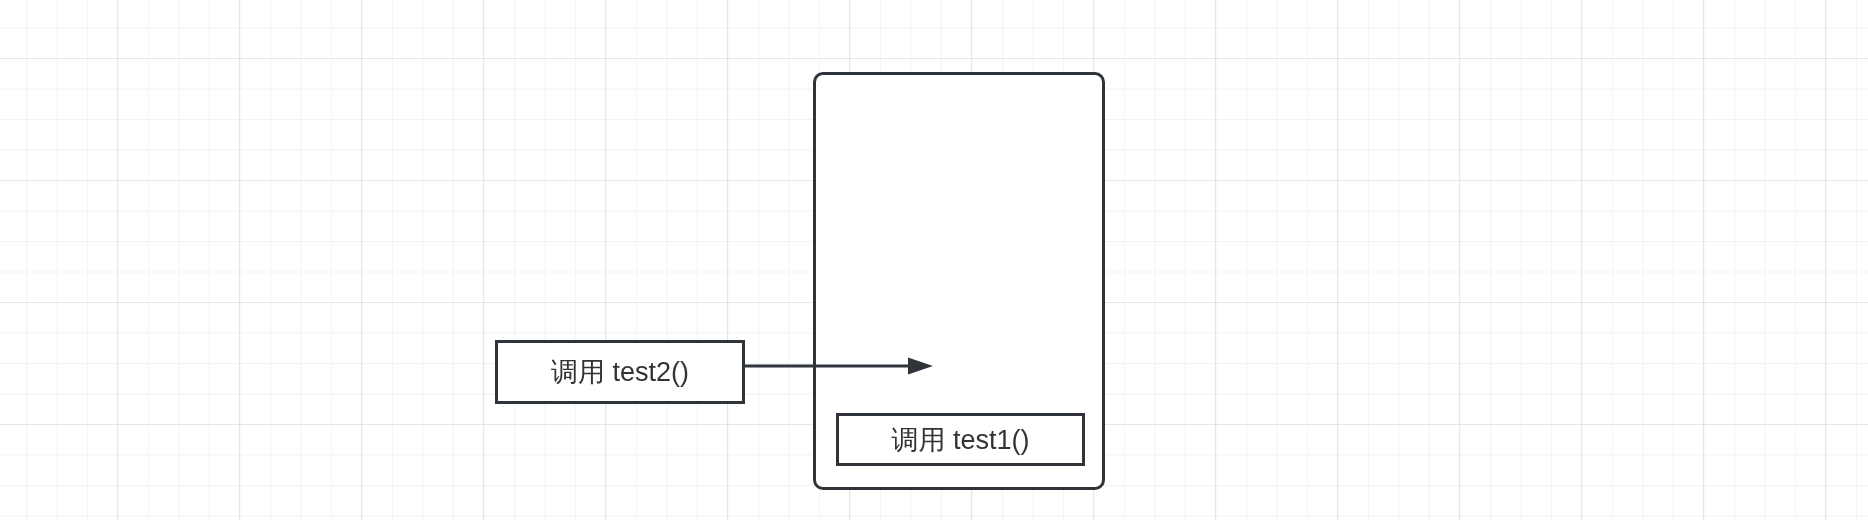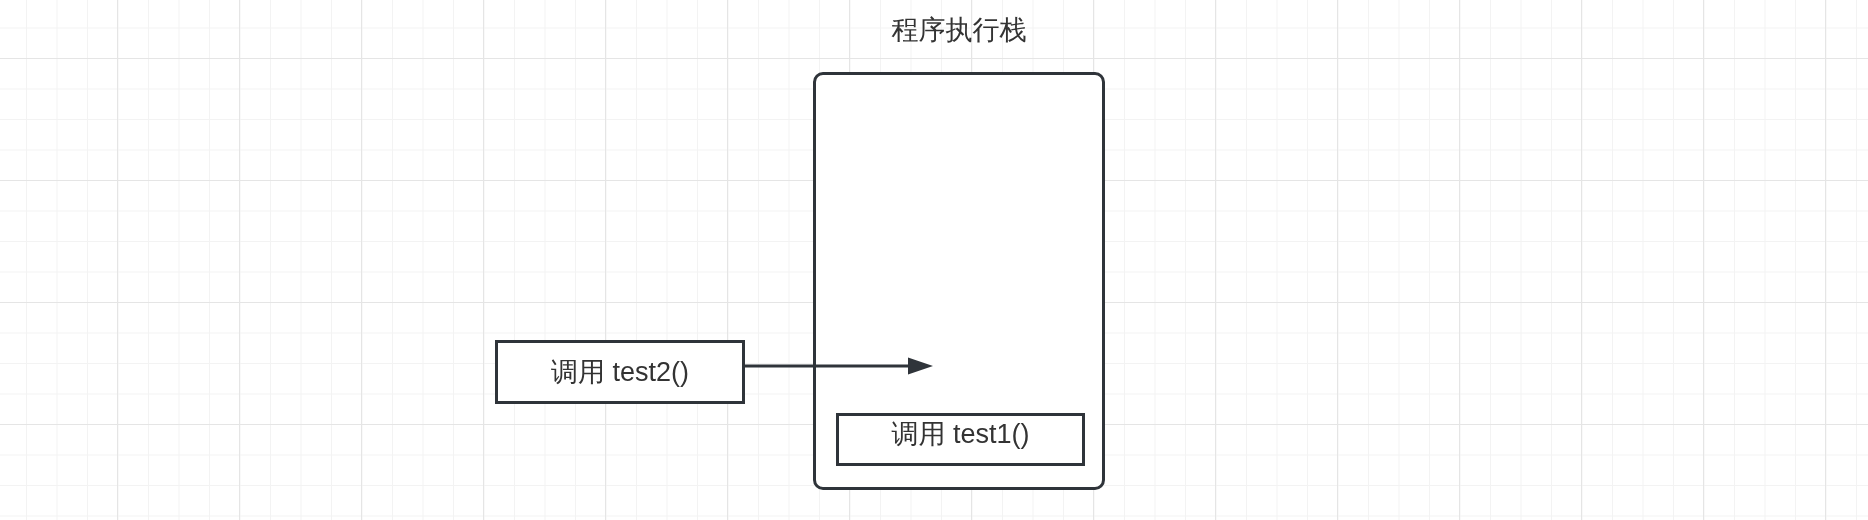--- a/index.html
+++ b/index.html
@@ -40,21 +40,21 @@
     left:813px;top:72px;width:292px;height:418px;
     border:3px solid var(--stroke);
     border-radius:10px;
     background:var(--fill);
   }
   .frame-box{
     position:absolute;
     left:836px;top:413px;width:249px;height:53px;
     border:3px solid var(--stroke);
     background:var(--fill);
-    display:flex;align-items:flex-start;justify-content:center;
+    display:flex;align-items:center;justify-content:center;
     font-size:27px;
     color:var(--text);
   }
   .call-box{
     position:absolute;
     left:495px;top:340px;width:250px;height:64px;
     border:3px solid var(--stroke);
     background:var(--fill);
     display:flex;align-items:center;justify-content:center;
     font-size:27px;
@@ -63,21 +63,20 @@
   .call-arrow{
     position:absolute;
     left:745px;top:350px;width:190px;height:32px;
   }
 </style>
 </head>
 <body>
 
 <div class="canvas">
 
-  <div class="stack-title">程序执行栈</div>
 
   <div class="stack-box"></div>
 
   <div class="frame-box">
     <span>调用 test1()</span>
   </div>
 
   <div class="call-box">
     <span>调用 test2()</span>
   </div>

